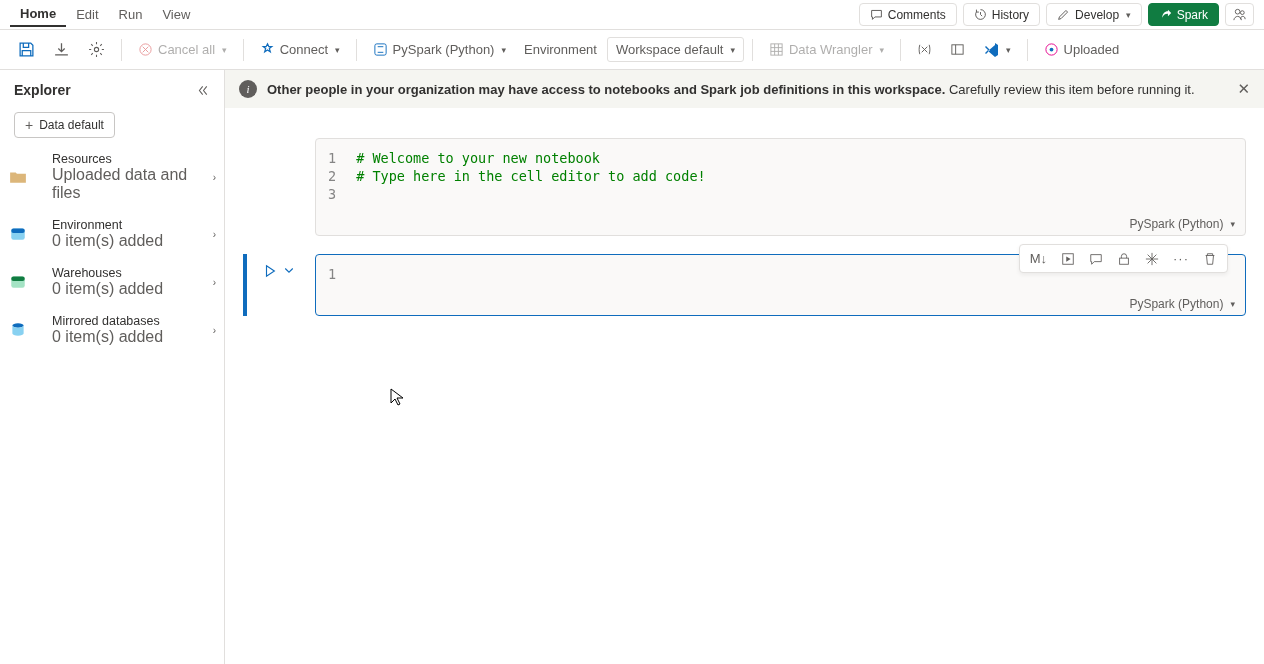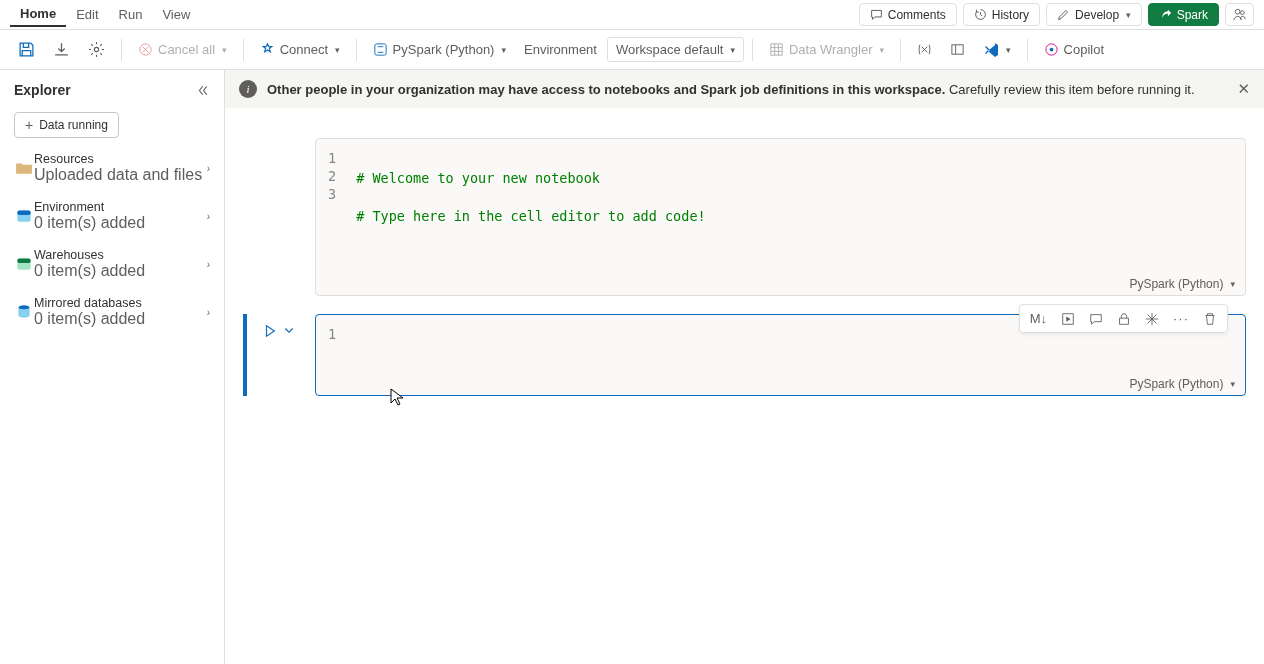--- a/index.html
+++ b/index.html
@@ -21,21 +21,21 @@
 .vsep { width: 1px; height: 22px; background: #e1dfdd; margin: 0 6px; }
 .chev { font-size: 9px; color: #605e5c; margin-left: 2px; }
 
 
 .main { display: flex; height: calc(100% - 70px); }
 .explorer { width: 225px; border-right: 1px solid #e1dfdd; background: #fff; display: flex; flex-direction: column; }
 .explorer-header { display: flex; align-items: center; justify-content: space-between; padding: 12px 14px 8px 14px; }
 .explorer-header h3 { font-size: 14px; font-weight: 600; color: #323130; }
 .collapse-icon { cursor: pointer; color: #605e5c; }
 .ds-btn { display: inline-flex; align-items: center; gap: 6px; border: 1px solid #c8c6c4; border-radius: 4px; padding: 4px 10px; margin: 6px 14px; font-size: 12px; cursor: pointer; width: fit-content; }
-.exp-item { display: flex; align-items: center; padding: 8px 14px; cursor: pointer; gap: 0; }
+.exp-item { display: flex; align-items: center; padding: 8px 8px; cursor: pointer; gap: 24px; }
 .exp-icon { width: 20px; height: 20px; display: flex; align-items: center; justify-content: center; font-size: 14px; }
 .exp-text { flex: 1; }
 .exp-title { font-size: 12.5px; color: #323130; }
 .exp-sub { font-size: 16px; color: #605e5c; }
 .exp-chev { color: #605e5c; font-size: 10px; }
 
 
 .content { flex: 1; background: #fff; overflow: auto; position: relative; }
 .banner { display: flex; align-items: center; background: #f5f5f1; padding: 10px 14px; font-size: 13px; gap: 10px; }
 .banner-icon { width: 18px; height: 18px; border-radius: 50%; background: #605e5c; color: #fff; display: flex; align-items: center; justify-content: center; font-size: 11px; font-style: italic; font-family: serif; }
@@ -44,21 +44,21 @@
 .cells { padding: 30px 18px 18px 18px; }
 .cell-wrap { display: flex; margin-bottom: 12px; position: relative; }
 .cell-gutter { width: 72px; display: flex; align-items: flex-start; justify-content: center; gap: 6px; padding-top: 10px; }
 .run-btn { color: #0f6cbd; cursor: pointer; }
 .cell-wrap.selected .cell-gutter-bar { position: absolute; left: 0; top: 0; width: 4px; height: 100%; background: #0f6cbd; }
 .cell { flex: 1; border: 1px solid #e1dfdd; border-radius: 4px; background: #faf9f8; }
 .cell-wrap.selected .cell { border-color: #0f6cbd; }
 .code-area { display: flex; padding: 10px 12px; font-family: "Consolas", monospace; font-size: 13.5px; line-height: 1.35; }
 .line-nums { color: #858585; text-align: right; padding-right: 20px; user-select: none; }
 .line-nums div { height: 18px; }
-.code-lines div { height: 18px; margin-top: 20px; }
+.code-lines div { height: 18px; }
 .comment { color: #008000; }
 .cell-footer { display: flex; justify-content: flex-end; padding: 4px 10px; font-size: 12px; color: #605e5c; }
 .cell-lang { display: flex; align-items: center; gap: 5px; cursor: pointer; }
 
 
 .cell-actions { position: absolute; right: 18px; top: -10px; display: flex; gap: 2px; background: #fff; border: 1px solid #e1dfdd; border-radius: 4px; padding: 2px 4px; box-shadow: 0 2px 4px rgba(0,0,0,0.06); }
 .cell-act { padding: 4px 6px; cursor: pointer; color: #605e5c; display: flex; align-items: center; font-size: 13px; }
 
 .cursor { position: absolute; left: 390px; top: 388px; pointer-events: none; }
 
@@ -185,38 +185,38 @@
         <path fill="#0f6cbd" d="M12 1l3 2v10l-3 2-7-6 7-6zM2 5l3 3-3 3 1 1 4-4-4-4z"></path>
       </svg>
     <span class="chev">▾</span>
   </div>
   <div class="vsep"></div>
   <div class="tool-btn">
     <svg width="15" height="15" viewBox="0 0 16 16">
         <circle cx="8" cy="8" r="6" fill="none" stroke="#e3008c"></circle>
         <circle cx="8" cy="8" r="2" fill="#0f6cbd"></circle>
       </svg>
-    <span>Copilot</span>
+    <span>Uploaded</span>
   </div>
 </div>
 
 <div class="main">
 
   <div class="explorer">
     <div class="explorer-header">
       <h3>Explorer</h3>
       <span class="collapse-icon">
         <svg width="13" height="13" viewBox="0 0 16 16">
             <path fill="none" stroke="#605e5c" stroke-width="1.3" d="M7 3L3 8l4 5M12 3L8 8l4 5"></path>
           </svg>
       </span>
     </div>
     <div class="ds-btn">
       <span style="font-size:14px;color:#605e5c;">+</span>
-      <span>Data running</span>
+      <span>Data default</span>
     </div>
     <div class="exp-item">
       <span class="exp-icon">
         <svg width="18" height="18" viewBox="0 0 16 16">
             <path class="icon-folder" d="M1 4h5l1 1h8v8H1z"></path>
           </svg>
       </span>
       <span class="exp-text">
         <div class="exp-title">Resources</div>
         <div class="exp-sub">Uploaded data and files</div>

